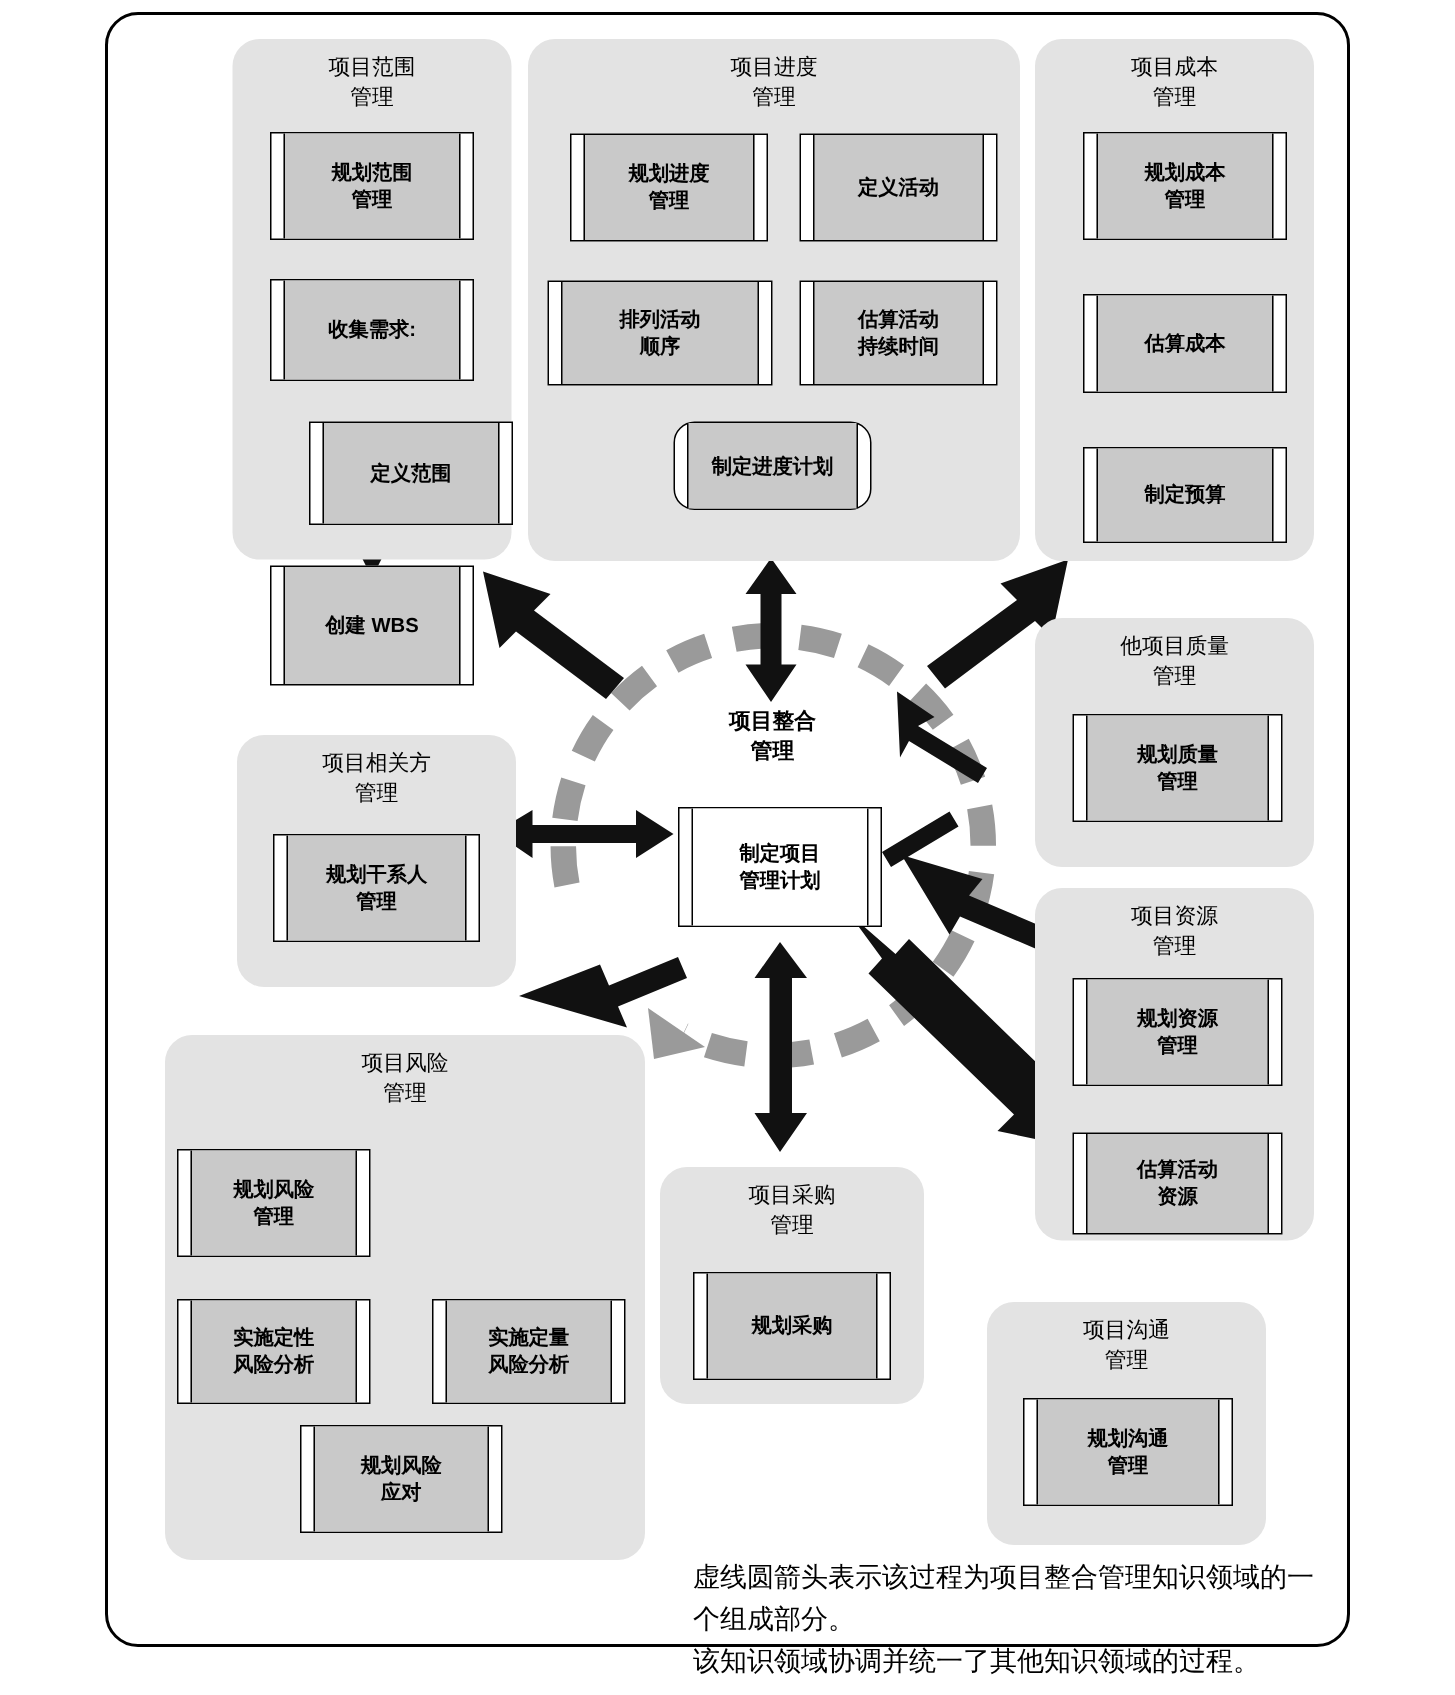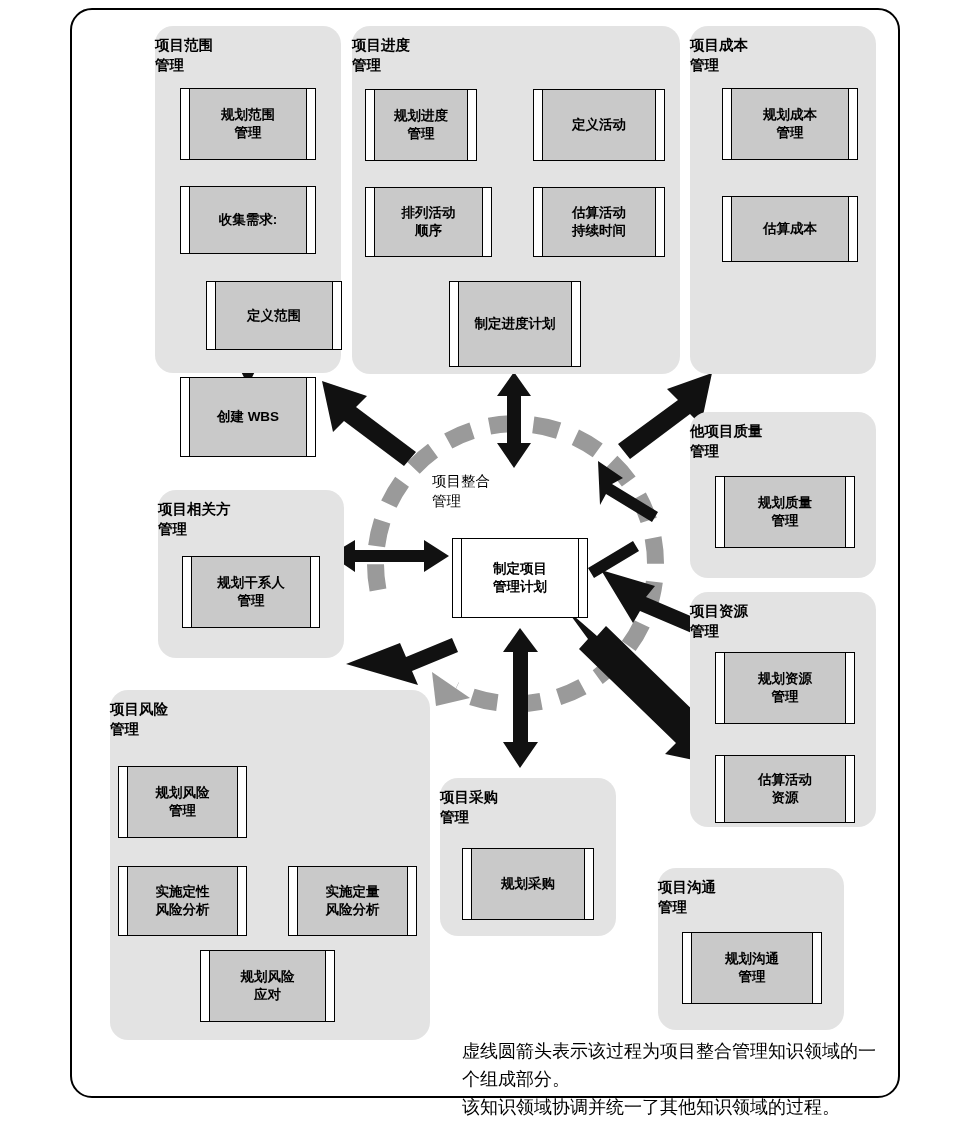--- a/index.html
+++ b/index.html
@@ -1,26 +1,26 @@
 <!DOCTYPE html>
 <html><head>
 <meta charset="utf-8">
 <style>
   html,body{margin:0;padding:0;background:#ffffff;}
   body{font-family:"Liberation Sans","DejaVu Sans",sans-serif;}
   #page{position:relative;width:970px;height:1130px;background:#fff;overflow:hidden;}
   .frame{position:absolute;left:70px;top:8px;width:826px;height:1086px;border:2px solid #000;border-radius:22px;background:#fff;}
   .group{position:absolute;background:#e3e3e3;border-radius:18px;}
-  .group-title{position:absolute;left:0;right:0;top:10px;font-size:14.5px;font-weight:bold;color:#000;line-height:1.35;white-space:pre-line;}
+  .group-title{position:absolute;left:0;right:0;top:10px;text-align:center;font-size:14.5px;font-weight:normal;color:#000;line-height:1.35;white-space:pre-line;}
   
   .proc{position:absolute;background:#fff;border:1.6px solid #000;box-sizing:border-box;}
   .proc .plate{position:absolute;left:8px;right:8px;top:0;bottom:0;background:#c9c9c9;border-left:1.6px solid #000;border-right:1.6px solid #000;box-sizing:border-box;display:flex;align-items:center;justify-content:center;}
   .proc .txt{font-size:13.5px;font-weight:bold;color:#000;text-align:center;line-height:1.3;white-space:pre-line;}
   .integration{position:absolute;}
-  .integration .itext{position:absolute;left:12px;right:0;top:0;text-align:left;font-size:14.5px;font-weight:normal;line-height:1.35;white-space:pre-line;}
+  .integration .itext{position:absolute;left:0;right:0;top:0;text-align:center;font-size:14.5px;font-weight:bold;line-height:1.35;white-space:pre-line;}
   .note{position:absolute;font-size:18px;color:#000;line-height:1.55;white-space:pre-line;}
   svg.overlay{position:absolute;left:0;top:0;width:970px;height:1130px;pointer-events:none;}
 </style>
 </head>
 <body>
 
 <div id="page">
   <div class="frame"></div>
 
   <svg class="overlay" viewBox="0 0 970 1130">
@@ -117,62 +117,67 @@
   <div class="proc" style="left:180px;top:377px;width:136px;height:80px;">
     <div class="plate">
         <div class="txt">创建 WBS</div>
       </div>
   </div>
 
   <div class="group" style="left:352px;top:26px;width:328px;height:348px;">
     <div class="group-title">项目进度
 管理</div>
   </div>
-  <div class="proc" style="left:365px;top:89px;width:112px;height:72px;">
+  <div class="proc" style="left:380px;top:89px;width:132px;height:72px;">
     <div class="plate">
         <div class="txt">规划进度
 管理</div>
       </div>
   </div>
   <div class="proc" style="left:533px;top:89px;width:132px;height:72px;">
     <div class="plate">
         <div class="txt">定义活动</div>
       </div>
   </div>
-  <div class="proc" style="left:365px;top:187px;width:127px;height:70px;">
+  <div class="proc" style="left:365px;top:187px;width:150px;height:70px;">
     <div class="plate">
         <div class="txt">排列活动
 顺序</div>
       </div>
   </div>
   <div class="proc" style="left:533px;top:187px;width:132px;height:70px;">
     <div class="plate">
         <div class="txt">估算活动
 持续时间</div>
       </div>
   </div>
-  <div class="proc" style="left:449px;top:281px;width:132px;height:86px;">
+  <div class="proc" style="left:449px;top:281px;width:132px;height:59px;border-radius:14px;">
     <div class="plate">
         <div class="txt">制定进度计划</div>
       </div>
   </div>
 
   <div class="group" style="left:690px;top:26px;width:186px;height:348px;">
     <div class="group-title">项目成本
 管理</div>
   </div>
   <div class="proc" style="left:722px;top:88px;width:136px;height:72px;">
     <div class="plate">
         <div class="txt">规划成本
 管理</div>
       </div>
   </div>
   <div class="proc" style="left:722px;top:196px;width:136px;height:66px;">
     <div class="plate">
         <div class="txt">估算成本</div>
+      </div>
+  </div>
+  <div class="proc" style="left:722px;top:298px;width:136px;height:64px;">
+    <div class="plate">
+        <div class="txt">制定预算</div>
       </div>
   </div>
 
   <div class="group" style="left:690px;top:412px;width:186px;height:166px;">
     <div class="group-title">他项目质量
 管理</div>
   </div>
   <div class="proc" style="left:715px;top:476px;width:140px;height:72px;">
     <div class="plate">
         <div class="txt">规划质量

